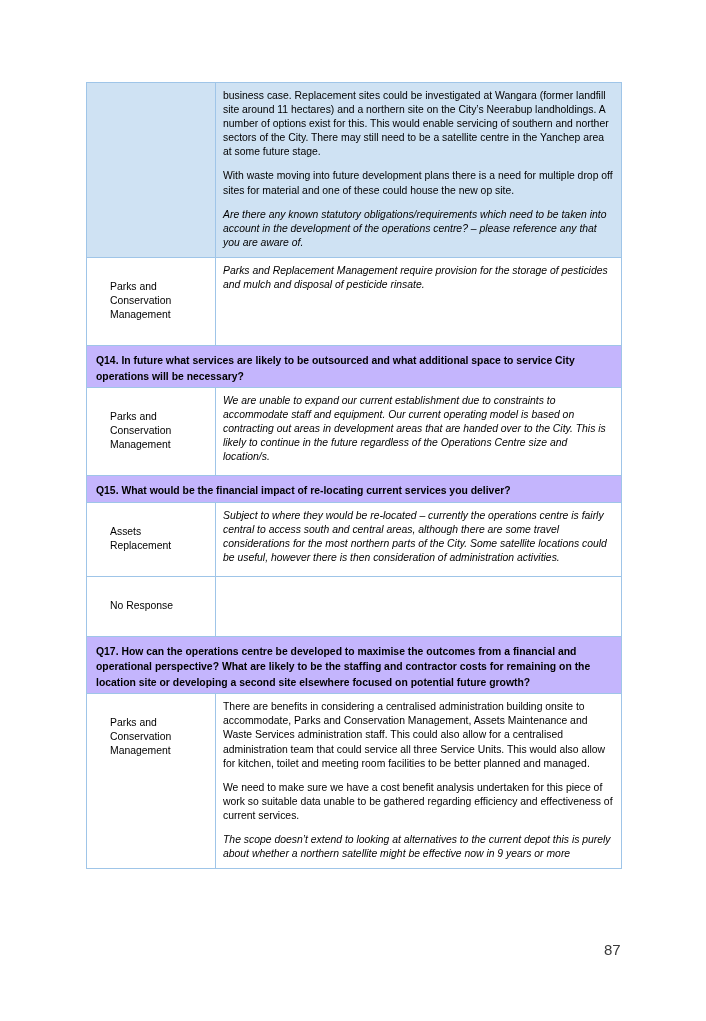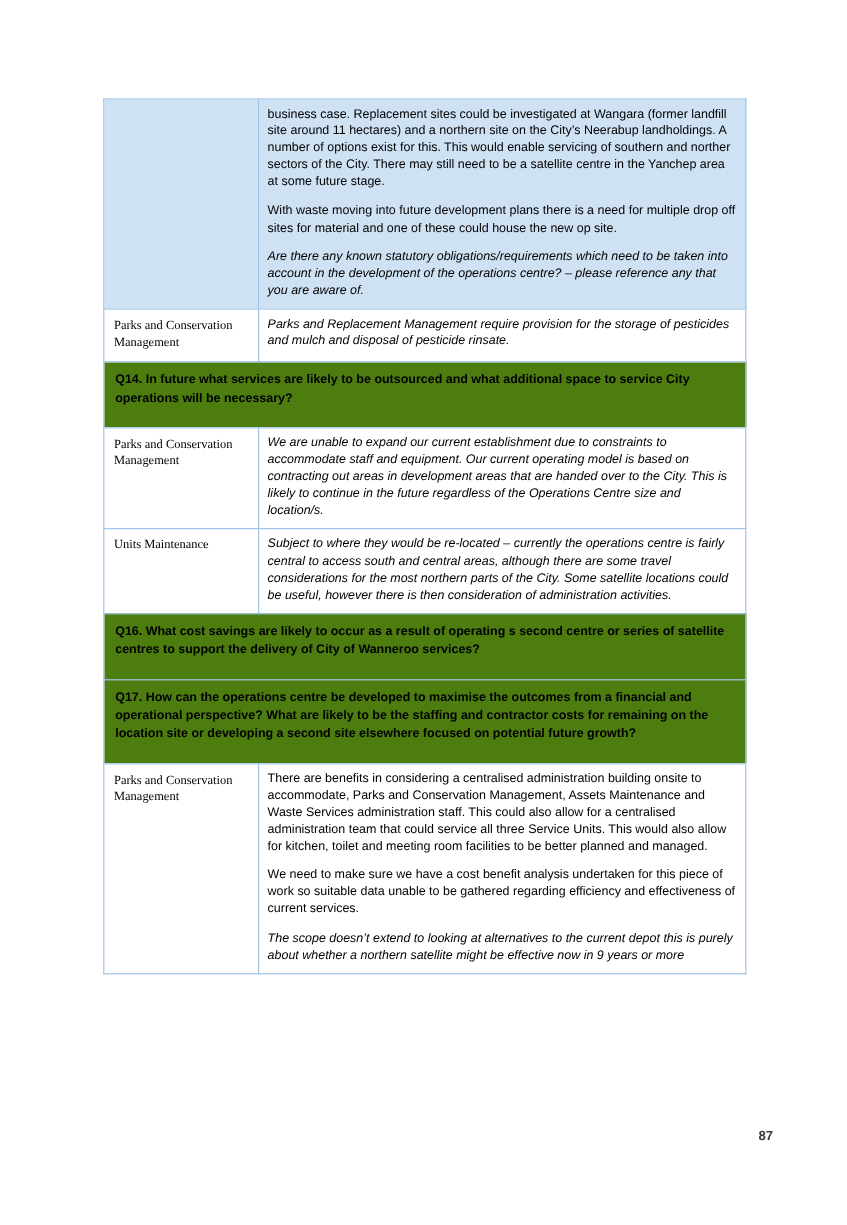--- a/index.html
+++ b/index.html
@@ -41,44 +41,42 @@
   .col-label { width: 129px; }
   .col-body  { width: 406px; }
 
   td.shaded {
     background: #cfe2f3;
   }
   td.plain {
     background: #ffffff;
   }
   tr.question-row td {
-    background: #4d7c0f;
+    background: #c4b5fd;
     font-weight: bold;
-    padding: 7px 9px 16px 9px;
+    padding: 7px 9px 3px 9px;
     line-height: 15.4px;
   }
   .para {
     margin: 0 0 10px 0;
   }
   .para:last-child {
     margin-bottom: 0;
     font-style: italic;
   }
   .label-text {
-    margin: 1px;
-    font-family: Liberation Serif, serif;
+    margin: 16px;
   }
   .page-number {
     position: absolute;
-    left: 632px;
+    left: 604px;
     top: 941px;
-    font-size: 11px;
+    font-size: 15px;
     color: #3a3a3a;
     font-family: "Liberation Sans", sans-serif;
-    font-weight: bold;
   }
 </style>
 </head>
 <body>
 
 <div class="page">
 
   <table class="doc-table">
     <colgroup>
       <col class="col-label">
@@ -107,30 +105,36 @@
           <td colspan="2">Q14. In future what services are likely to be outsourced and what additional space to service City operations will be necessary?</td>
         </tr>
         <tr>
           <td class="plain">
             <p class="label-text">Parks and Conservation Management</p>
           </td>
           <td class="plain">
             <p class="para">We are unable to expand our current establishment due to constraints to accommodate staff and equipment.  Our current operating model is based on contracting out areas in development areas that are handed over to the City.  This is likely to continue in the future regardless of the Operations Centre size and location/s.</p>
           </td>
         </tr>
+        <tr class="question-row">
+          <td colspan="2">Q15. What would be the financial impact of re-locating current services you deliver?</td>
+        </tr>
         <tr>
           <td class="plain">
-            <p class="label-text">Units Maintenance</p>
+            <p class="label-text">Assets Replacement</p>
           </td>
           <td class="plain">
             <p class="para">Subject to where they would be re-located – currently the operations centre is fairly central to access south and central areas, although there are some travel considerations for the most northern parts of the City. Some satellite locations could be useful, however there is then consideration of administration activities.</p>
           </td>
         </tr>
-        <tr class="question-row">
-          <td colspan="2">Q16. What cost savings are likely to occur as a result of operating s second centre or series of satellite centres to support the delivery of City of Wanneroo services?</td>
+        <tr>
+          <td class="plain">
+            <p class="label-text">No Response</p>
+          </td>
+          <td class="plain"></td>
         </tr>
         <tr class="question-row">
           <td colspan="2">Q17. How can the operations centre be developed to maximise the outcomes from a financial and operational perspective? What are likely to be the staffing and contractor costs for remaining on the location site or developing a second site elsewhere focused on potential future growth?</td>
         </tr>
         <tr>
           <td class="plain">
             <p class="label-text">Parks and Conservation Management</p>
           </td>
           <td class="plain">
             <p class="para">There are benefits in considering a centralised administration building onsite to accommodate, Parks and Conservation Management, Assets Maintenance and Waste Services administration staff.  This could also allow for a centralised administration team that could service all three Service Units.  This would also allow for kitchen, toilet and meeting room facilities to be better planned and managed.</p>

